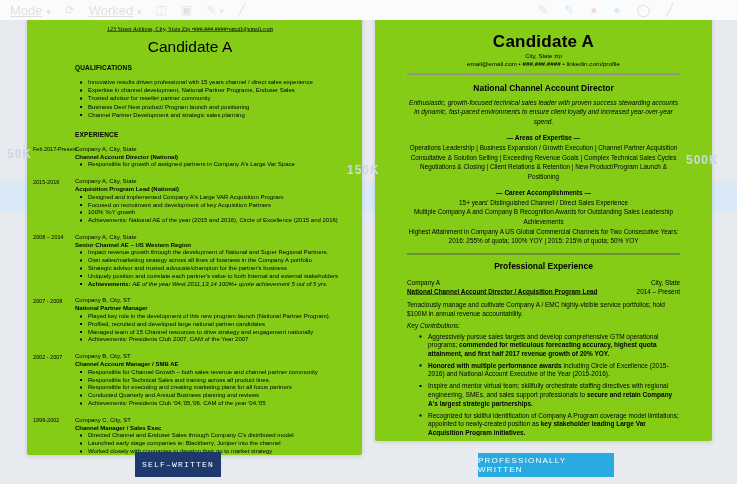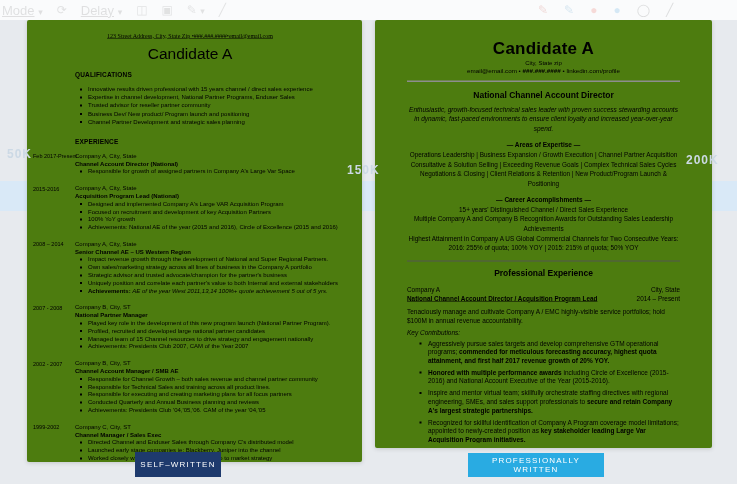--- a/index.html
+++ b/index.html
@@ -1,32 +1,32 @@
 <!DOCTYPE html>
 <html><head>
 <meta charset="utf-8">
 <style>
   html,body{margin:0;padding:0;}
   body{width:737px;height:484px;background:#e7eaee;font-family:"Liberation Sans",sans-serif;position:relative;overflow:hidden;}
   .stage{position:absolute;inset:0;}
 
   
-  .toolbar{position:absolute;left:0;top:0;width:737px;height:20px;background:#fafbfc;display:flex;align-items:center;gap:14px;padding-left:2px;box-sizing:border-box;z-index:4;}
+  .toolbar{position:absolute;left:0;top:0;width:737px;height:20px;background:#fafbfc;display:flex;align-items:center;gap:14px;padding-left:10px;box-sizing:border-box;z-index:4;}
   .toolbar .ti{opacity:.12;color:#222;font-size:13px;white-space:nowrap;}
   .toolbar .ic{opacity:.12;color:#333;font-size:12px;}
   .toolbar .car{font-size:9px;}
   .tright{position:absolute;left:538px;top:0;height:20px;display:flex;align-items:center;gap:16px;}
   .tright span{font-size:12px;opacity:.18;}
 
   
   .stripe{position:absolute;left:0;top:181px;width:737px;height:30px;background:#d9e9f7;z-index:0;}
   .wm{position:absolute;z-index:2;color:#ccd9e5;font-weight:700;font-size:12px;letter-spacing:1px;pointer-events:none;}
 
   
-  .page{position:absolute;top:20px;background:#4d7c0f;border-radius:2px;box-shadow:0 1px 4px rgba(60,64,67,.20);z-index:1;overflow:hidden;}
+  .page{position:absolute;top:13px;background:#84cc16;border-radius:2px;box-shadow:0 1px 4px rgba(60,64,67,.20);z-index:1;overflow:hidden;}
   .page-left{left:27px;width:335px;height:442px;}
   .page-right{left:375px;width:337px;height:428px;}
   .inner{transform:scale(.5);transform-origin:0 0;color:#000;}
   .inner-left{width:670px;height:884px;padding:24px 30px 0 12px;box-sizing:border-box;}
   .inner-right{width:674px;height:856px;padding:36px 64px 0 64px;box-sizing:border-box;}
 
   
   .l-contact{text-align:center;font-family:"Liberation Serif",serif;font-size:12px;text-decoration:underline;margin-bottom:10px;}
   .l-name{text-align:center;font-size:31px;font-weight:500;margin-bottom:16px;}
   .lsec{margin-left:84px;font-size:13px;font-weight:700;letter-spacing:.3px;}
@@ -59,50 +59,50 @@
   .rjob-right{text-align:right;}
   .rsum{font-size:13px;line-height:1.35;margin-top:9px;}
   .rkey{font-style:italic;font-size:13px;margin-top:7px;}
   .rblts{margin:6px 0 0 0;padding-left:40px;list-style:square;}
   .rblts li{font-size:13px;line-height:1.32;padding-left:2px;margin-bottom:7px;}
   .b{font-weight:700;}
   .i{font-style:italic;}
 
   
   .btn{position:absolute;z-index:3;display:flex;align-items:center;justify-content:center;color:#fff;font-size:8px;letter-spacing:1.2px;cursor:pointer;}
-  .btn-self{left:135px;top:452px;width:86px;height:25px;background:#1e3a6d;}
-  .btn-pro{left:468px;top:453px;width:136px;height:24px;background:#29abe2;text-align:center;}
+  .btn-self{left:135px;top:452px;width:86px;height:25px;background:#1e3a6d;font-family:Liberation Mono, monospace;}
+  .btn-pro{left:478px;top:453px;width:136px;height:24px;background:#29abe2;}
 </style>
 </head>
 <body>
 
 <div class="stage">
 
   <div class="toolbar">
     <span class="ti"><u>Mode</u> <span class="car">▾</span></span>
     <span class="ic">⟳</span>
-    <span class="ti"><u>Delay</u> <span class="car">▾</span></span>
+    <span class="ti"><u>Worked</u> <span class="car">▾</span></span>
     <span class="ic">◫</span>
     <span class="ic">▣</span>
     <span class="ic">✎ <span class="car">▾</span></span>
     <span class="ic">╱</span>
     <span class="tright">
       <span style="color:#c0392b;">✎</span>
       <span style="color:#2980b9;">✎</span>
       <span style="color:#e74c3c;">●</span>
       <span style="color:#3498db;">●</span>
       <span style="color:#555;">◯</span>
       <span style="color:#555;">╱</span>
     </span>
   </div>
 
   <div class="stripe"></div>
   <span class="wm" style="left:7px;top:147px;">50K</span>
   <span class="wm" style="left:347px;top:163px;">150K</span>
-  <span class="wm" style="left:686px;top:153px;">200K</span>
+  <span class="wm" style="left:686px;top:153px;">500K</span>
 
   <div class="page page-left">
     <div class="inner inner-left">
       <div class="l-contact">123 Street Address, City, State Zip •###.###.####•email@email.com</div>
       <div class="l-name">Candidate A</div>
 
       <div class="lsec q">QUALIFICATIONS</div>
       <ul class="qlist">
 
       <li>Innovative results driven professional with 15 years channel / direct sales experience</li>

